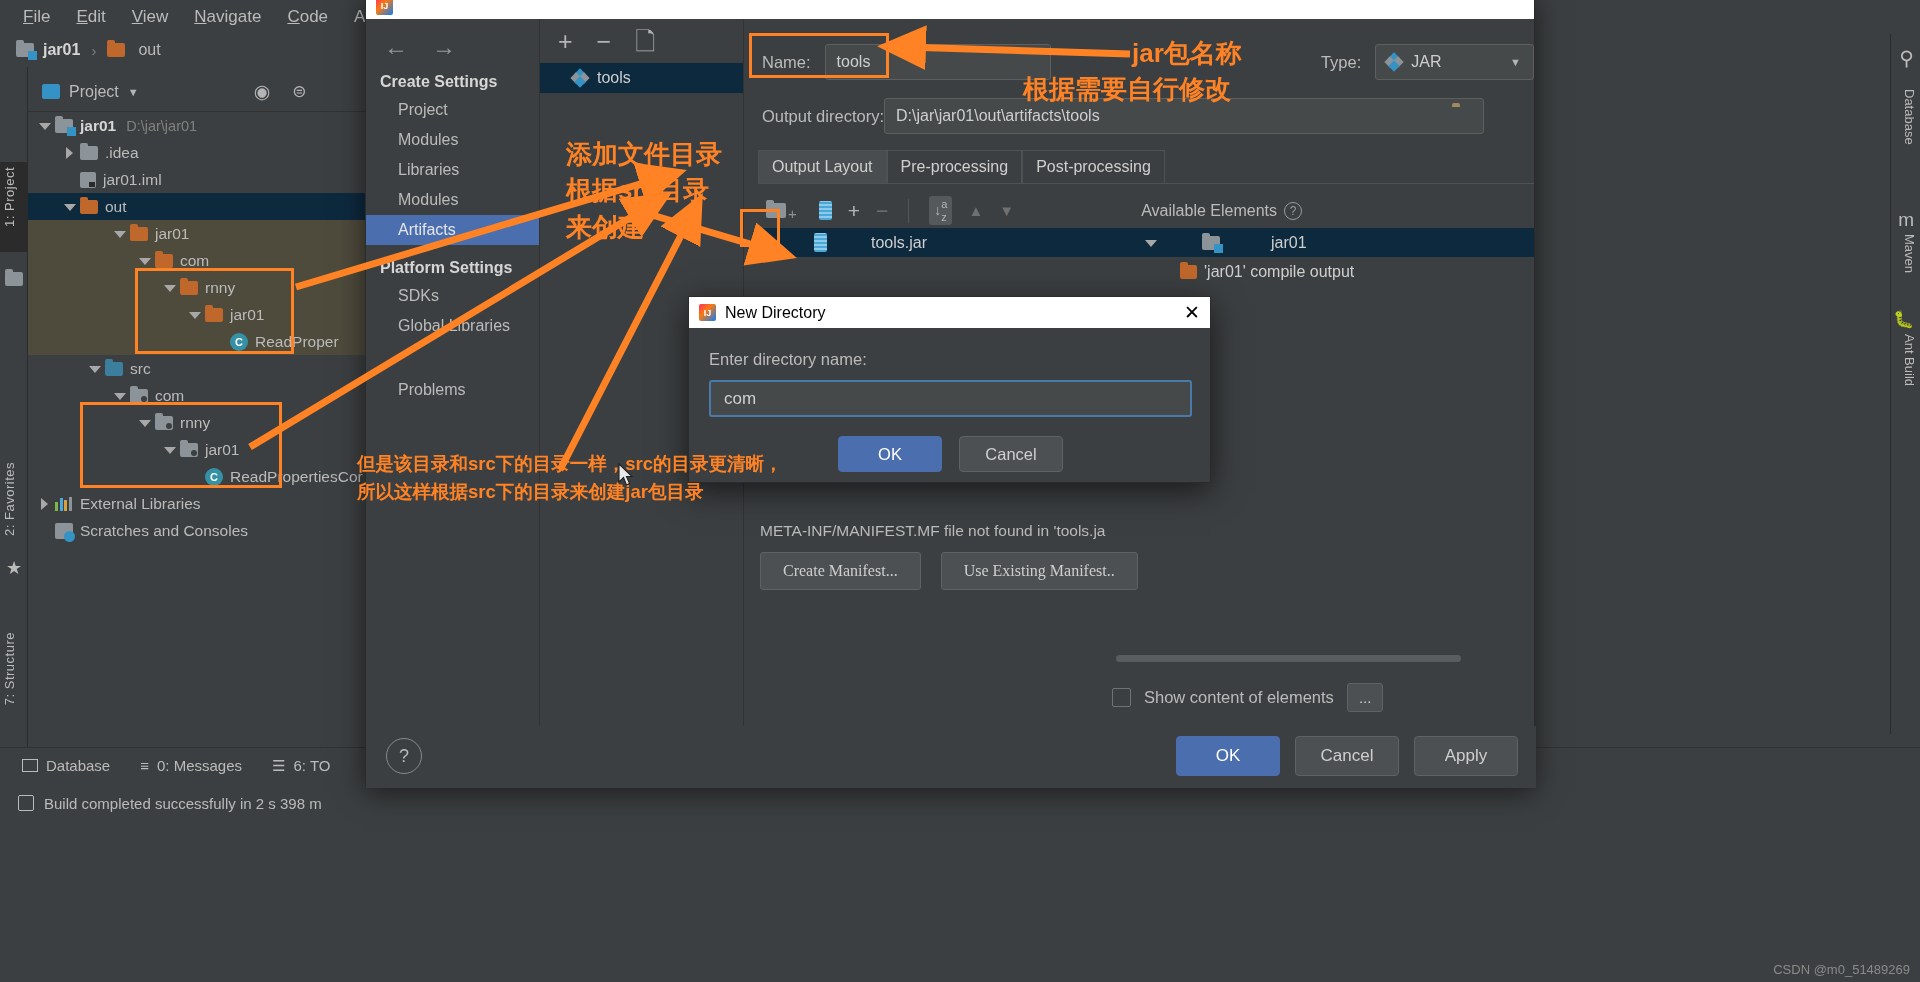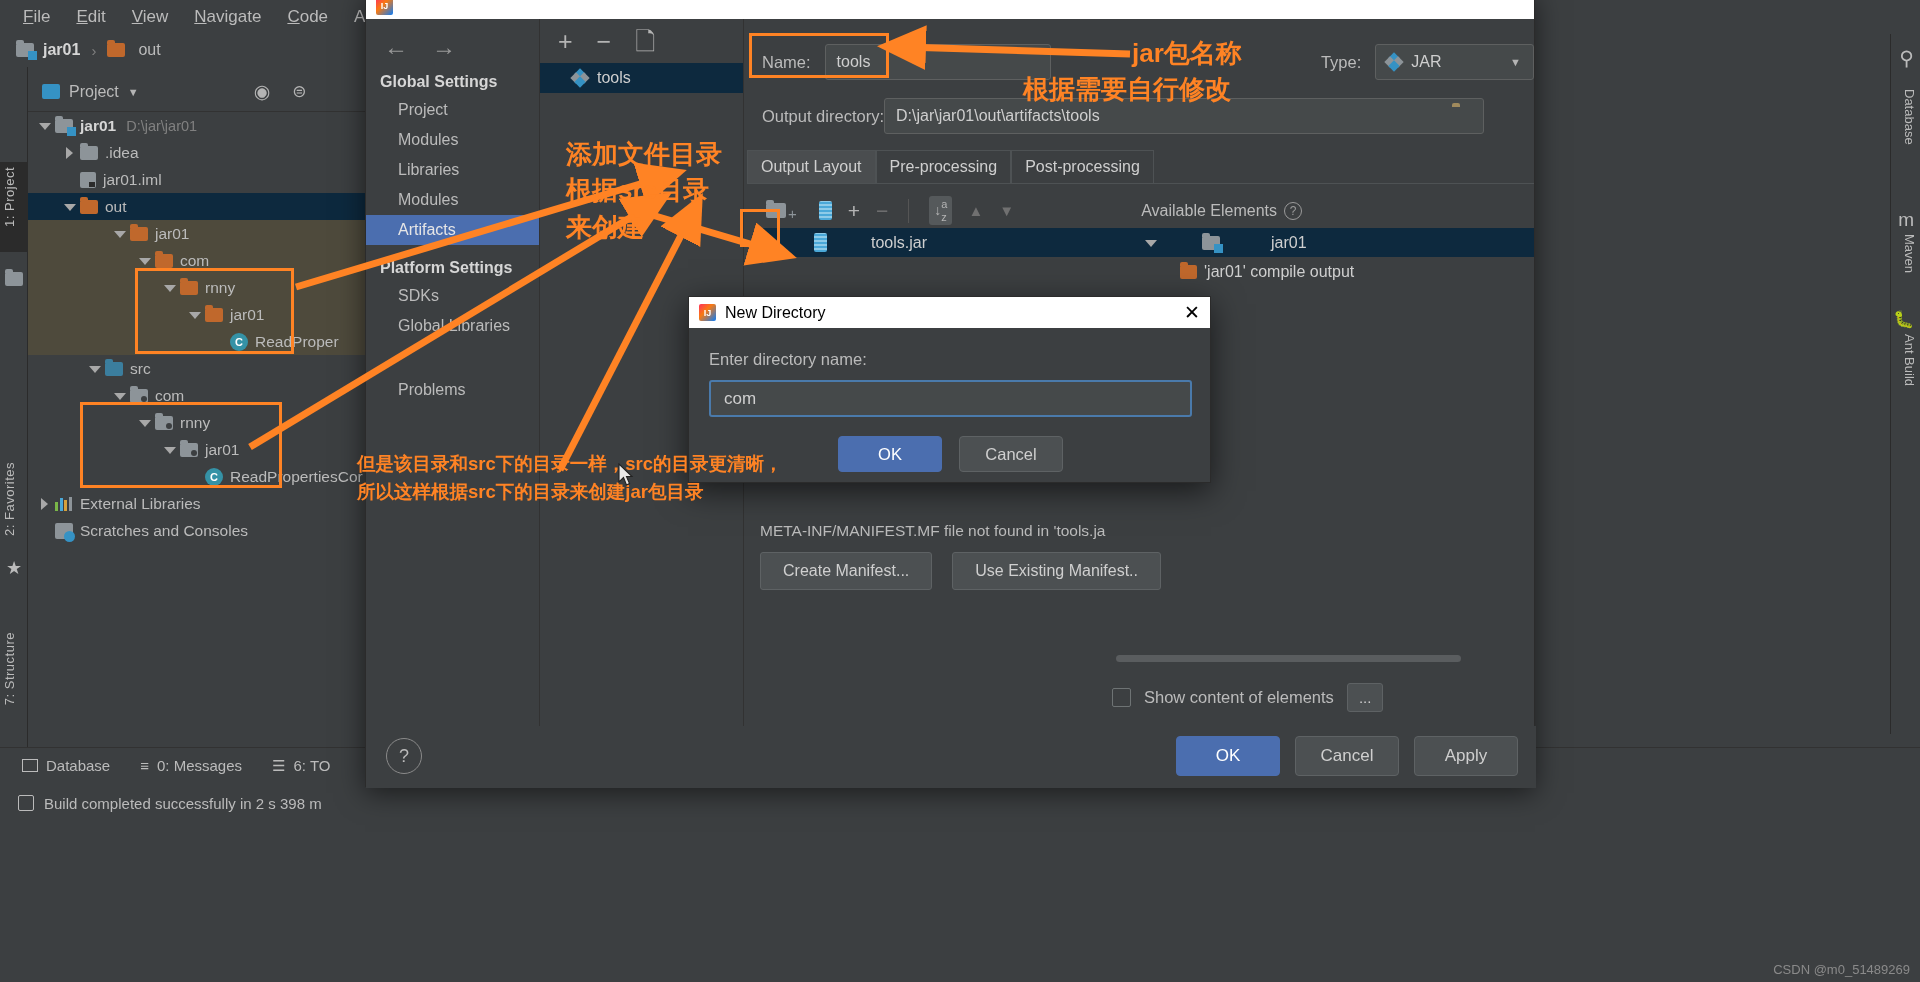--- a/index.html
+++ b/index.html
@@ -191,21 +191,21 @@
     display:flex; align-items:center; gap:9px; padding: 0 10px; color:#cfcfcf; font-size:16px;
     position: relative;
   }
   .combo-caret { position:absolute; right:12px; color:#b4b4b4; font-size:11px; }
   .row-out { display:flex; align-items:center; padding: 18px 0 0 18px; }
   .out-field { width: 600px; position:relative; }
   .browse-ico { position:absolute; right:10px; top:7px; width:21px; height:16px; }
   .row-chk { display:flex; align-items:center; padding: 16px 0 0 32px; gap:13px; }
   .chk { width:19px; height:19px; border:1px solid #6e7374; border-radius:2px; background:#3c3f41; flex:0 0 auto; }
 
-  .tabs { display:flex; margin: 16px 0 0 3px; border-bottom:1px solid #4e5254; }
+  .tabs { display:flex; margin: 16px 0 0 14px; border-bottom:1px solid #4e5254; }
   .tab {
     color:#cfcfcf; font-size:16px; padding: 7px 13px; border:1px solid #4e5254; border-bottom:none;
     background:#3c3f41;
   }
   .tab.active { background:#4a4d4f; }
 
   .layout-tb {
     display:flex; align-items:center; gap:16px; padding: 9px 0 0 16px; height: 44px;
   }
   .tb-btn { color:#b4b4b4; font-size:21px; line-height:1; display:flex; align-items:center; }
@@ -221,21 +221,21 @@
   .jar-ico { width:13px; height:19px; flex:0 0 auto; background: repeating-linear-gradient(0deg,#4aa8d8 0 2px,#8ecbe8 2px 4px); border-radius:2px; }
   .cmp-ico { width:17px; height:14px; background:#c0682c; border-radius:2px; position:relative; flex:0 0 auto;}
   .cmp-ico::before { content:""; position:absolute; left:0; top:-3px; width:8px; height:4px; background:#c0682c; border-radius:2px 2px 0 0; }
 
   .manifest-note {
     color:#bbbbbb; font-size:15.5px; padding: 14px 0 0 16px;
   }
   .mf-btns { display:flex; gap:20px; padding: 12px 0 0 16px; }
   .mf-btn {
     background:#4c5052; border:1px solid #5e6264; border-radius:3px; color:#cfcfcf;
-    font-size:16px; padding: 9px 22px;
+    font-size:16px; padding: 9px 22px; font-family: Liberation Serif, serif;
   }
   .hscroll {
     position:absolute; left: 372px; bottom: 92px; width: 345px; height:7px; background:#5a5d5f; border-radius:4px;
   }
   .showcontent { position:absolute; left: 368px; bottom: 42px; display:flex; align-items:center; gap:13px; }
   .sc-lbl { color:#bbbbbb; font-size:16.5px; }
   .dots-btn { background:#4c5052; border:1px solid #5e6264; border-radius:3px; color:#cfcfcf; font-size:15px; padding: 5px 11px; }
 
   .settings-footer { position:absolute; left:0; bottom:0; width:1170px; height:62px; background:#3c3f41; }
   .help-btn {
@@ -469,21 +469,21 @@
       <span class="ij-logo"></span>
     </div>
 
     <div class="settings-body">
 
       <div class="nav">
         <div class="nav-arrows">
           <span class="nav-arrow">←</span>
           <span class="nav-arrow">→</span>
         </div>
-        <div class="nav-group">Global Settings</div>
+        <div class="nav-group">Create Settings</div>
         <div class="nav-item">Project</div>
         <div class="nav-item">Modules</div>
         <div class="nav-item">Libraries</div>
         <div class="nav-item">Modules</div>
         <div class="nav-item active">Artifacts</div>
         <div class="nav-group">Platform Settings</div>
         <div class="nav-item">SDKs</div>
         <div class="nav-item">Global Libraries</div>
         <div class="nav-item" style="padding-top:40px">Problems</div>
       </div>

